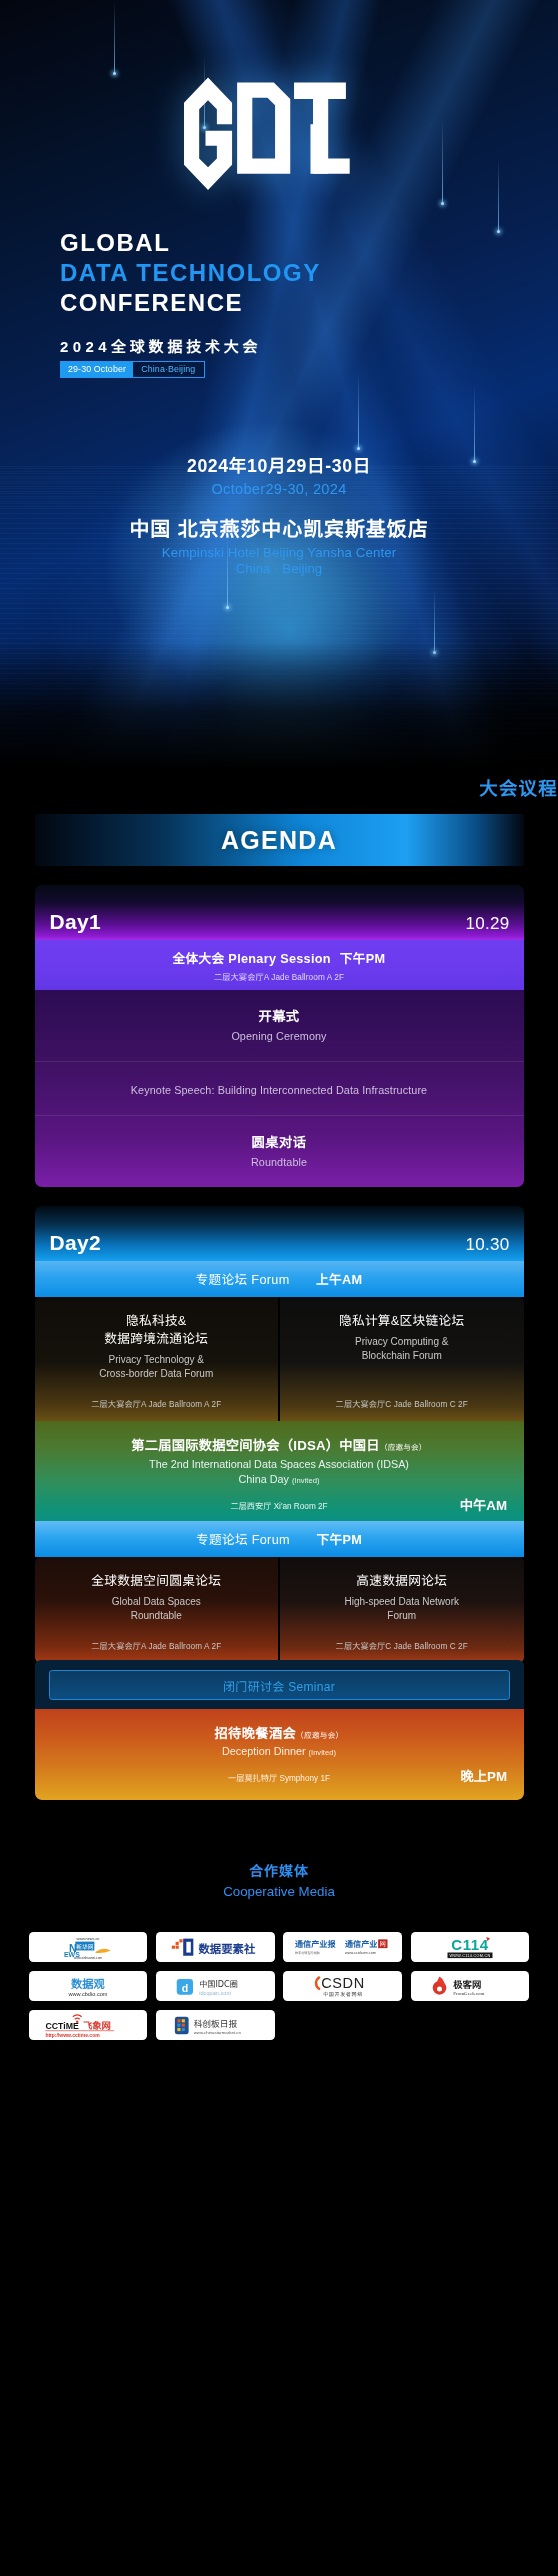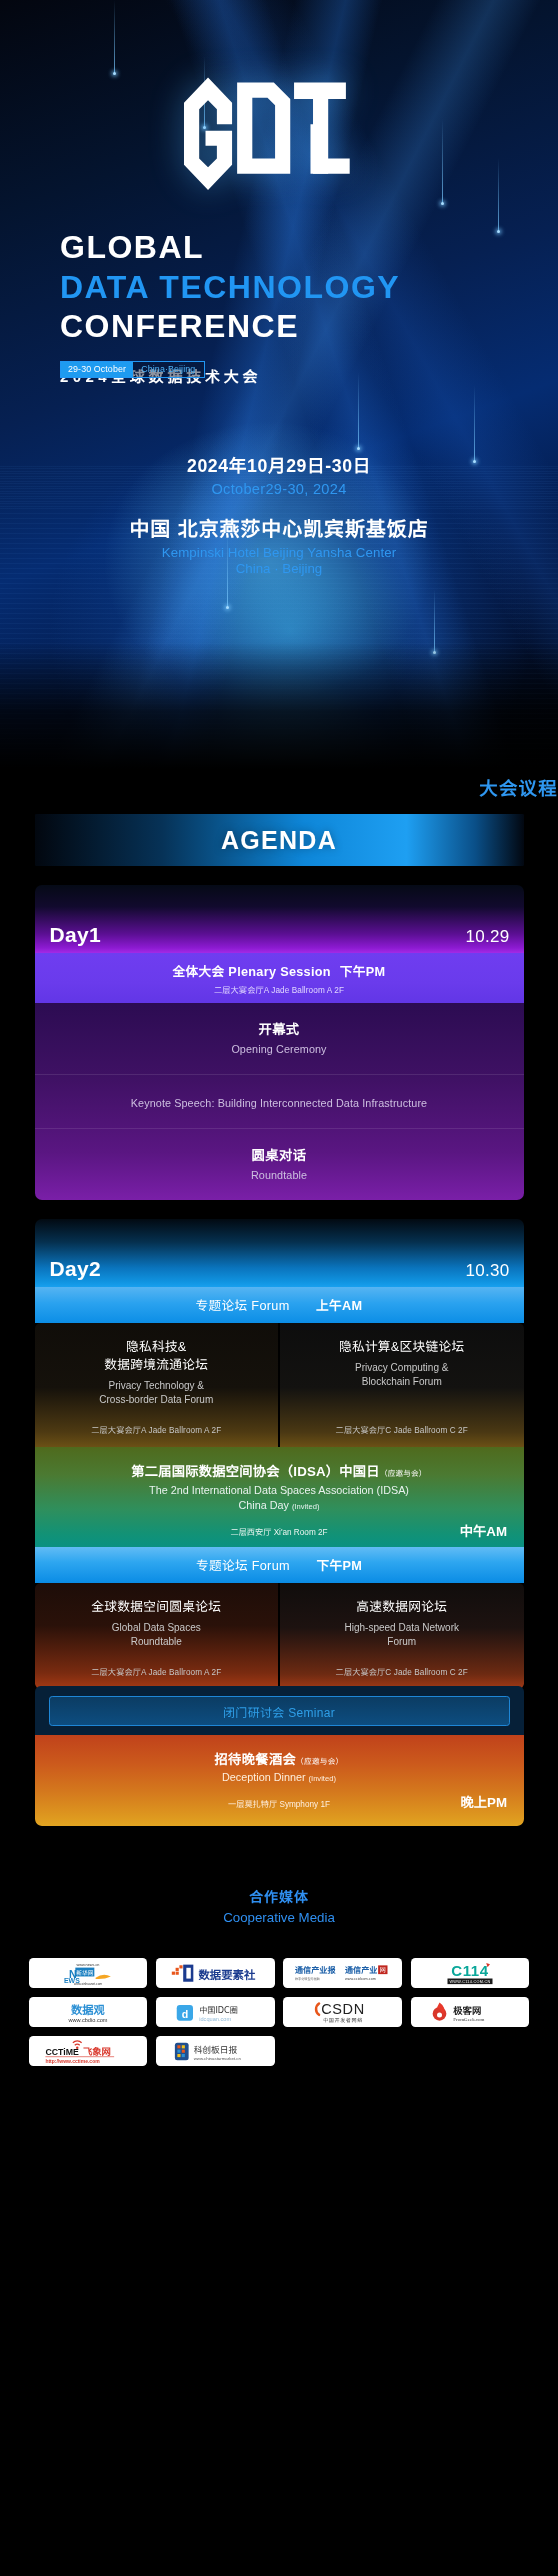--- a/index.html
+++ b/index.html
@@ -42,21 +42,21 @@
     pointer-events:none; z-index:4;
   }
   .spark{ position:absolute; width:0.6px; background:linear-gradient(to bottom, rgba(120,200,255,0) 0%, rgba(120,200,255,0.75) 100%); z-index:2;}
   .spark i{ position:absolute; bottom:-1.9px; left:-1.3px; width:3.2px; height:3.2px; border-radius:50%; background:#a9ddff; box-shadow:0 0 4.4px 1.3px rgba(120,200,255,0.9); }
 
   
   .logo-wrap{ position:absolute; left:0; right:0; top:75px; display:flex; justify-content:center; z-index:3;}
   .logo-svg{ width:247px; height:117px; filter:drop-shadow(0 0 16.5px rgba(80,180,255,0.45)); }
 
   .hero-text{ position:absolute; left:60px; top:228px; z-index:3; }
-  .gl-line{ font-size:32px; font-weight:700; letter-spacing:1.5px; line-height:1.24; color:#fff; }
+  .gl-line{ font-size:24px; font-weight:700; letter-spacing:1.5px; line-height:1.24; color:#fff; }
   .gl-line.accent{ color:#2196f3; }
   .cn-title{ margin-top:17.7px; font-size:15px; font-weight:700; letter-spacing:3.8px; color:#ffffff; }
   .cn-title .yr{ letter-spacing:4.4px; }
 
   .badge-row{ position:absolute; left:60px; top:361px; display:flex; height:16.5px; z-index:3;
               border:0.6px solid #2196f3; }
   .badge-a{ background:#1e9bf0; color:#fff; font-size:8.9px; padding:0 7px; display:flex; align-items:center; letter-spacing:0.1px;}
   .badge-b{ background:rgba(4,18,44,0.45); color:#4fb3f7; font-size:8.9px; padding:0 8.2px; display:flex; align-items:center; letter-spacing:0.1px;}
 
   .when{ position:absolute; left:0; right:0; top:451px; text-align:center; z-index:3; }
@@ -73,21 +73,21 @@
   .agenda-bar{
     margin:14px auto 0; width:489px; height:52px; position:relative;
     display:flex; align-items:center; justify-content:center;
     background:linear-gradient(90deg,#02070f 0%, #063257 26%, #0e86d8 55%, #1e9ff2 76%, #0a4f88 90%, #020710 100%);
     border-radius:1.3px;
   }
   .agenda-bar span{ font-size:25px; font-weight:700; letter-spacing:1.3px; color:#fff; text-shadow:0 0 8.9px rgba(0,0,0,.35);}
 
   .day-card{ width:489px; margin:19px auto 0; border-radius:7px; overflow:hidden; position:relative; }
 
-  .day-head{ position:relative; height:68px; display:flex; align-items:flex-end; justify-content:space-between; padding:0 14px 6.3px 15px;}
+  .day-head{ position:relative; height:55px; display:flex; align-items:flex-end; justify-content:space-between; padding:0 14px 6.3px 15px;}
   .day-head .d-label{ font-size:21px; font-weight:700; letter-spacing:0.3px; }
   .day-head .d-date{ font-size:17px; font-weight:400; letter-spacing:0.3px; }
 
   .d1-head{ background:linear-gradient(to bottom,#050a16 0%,#120a2e 32%,#5b0f93 72%,#8b1ad0 92%,#a42ae6 100%); }
   .d1-body{ background:linear-gradient(to bottom,#2c0c52 0%,#3f1164 38%,#5a1682 76%,#7a1fa8 100%); }
   .d1-strip{ background:linear-gradient(to bottom,#6f3df0 0%,#6a3bec 60%,#6236e6 100%); padding:7.6px 0 8.2px; text-align:center;}
   .d1-strip .t1{ font-size:12.7px; font-weight:700; letter-spacing:0.3px;}
   .d1-strip .t1 .tm{ font-weight:700; margin-left:8.9px;}
   .d1-strip .t2{ font-size:8.2px; color:#e0d6ff; margin-top:3.2px; letter-spacing:0.1px;}
 

